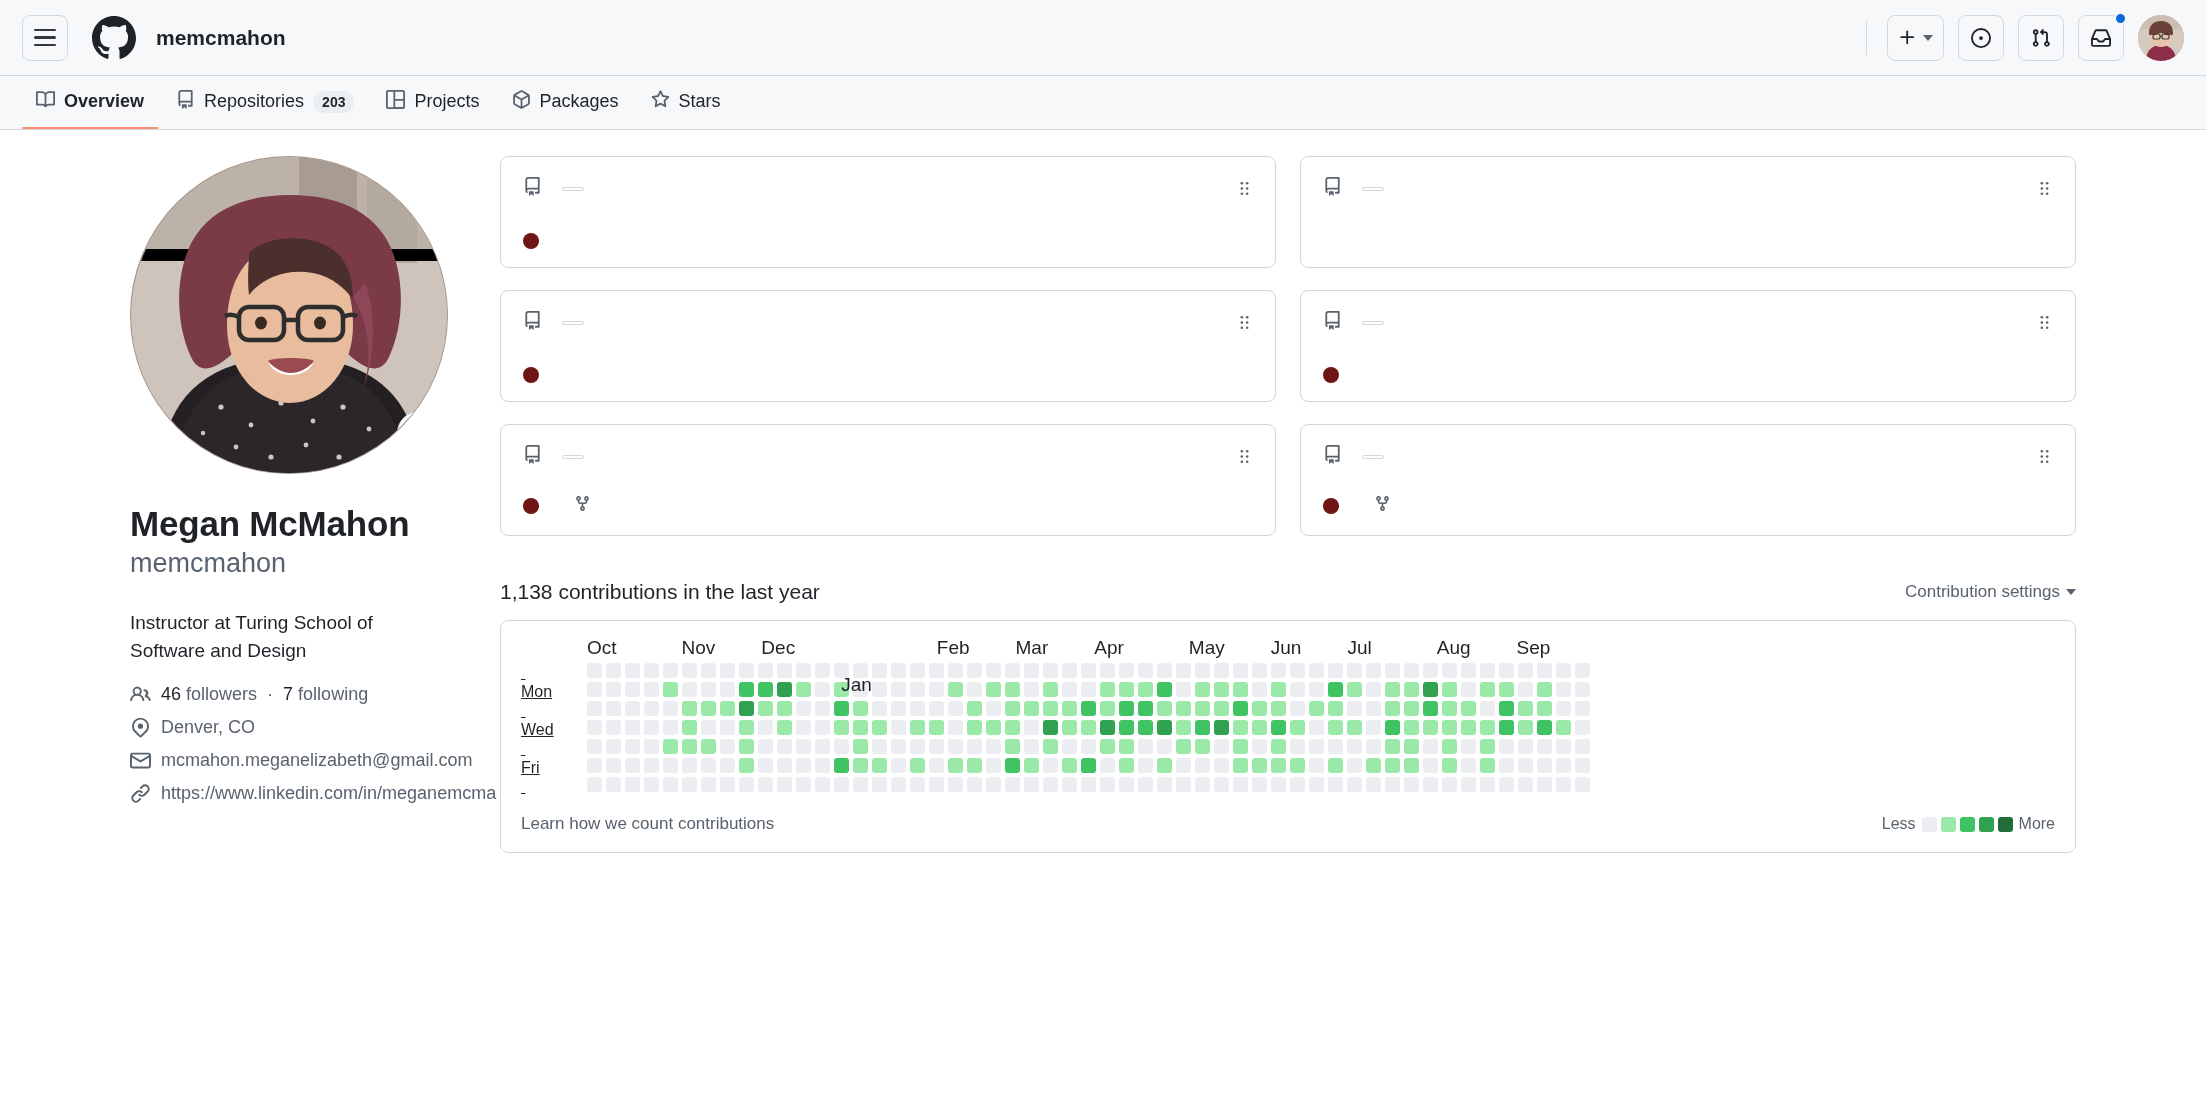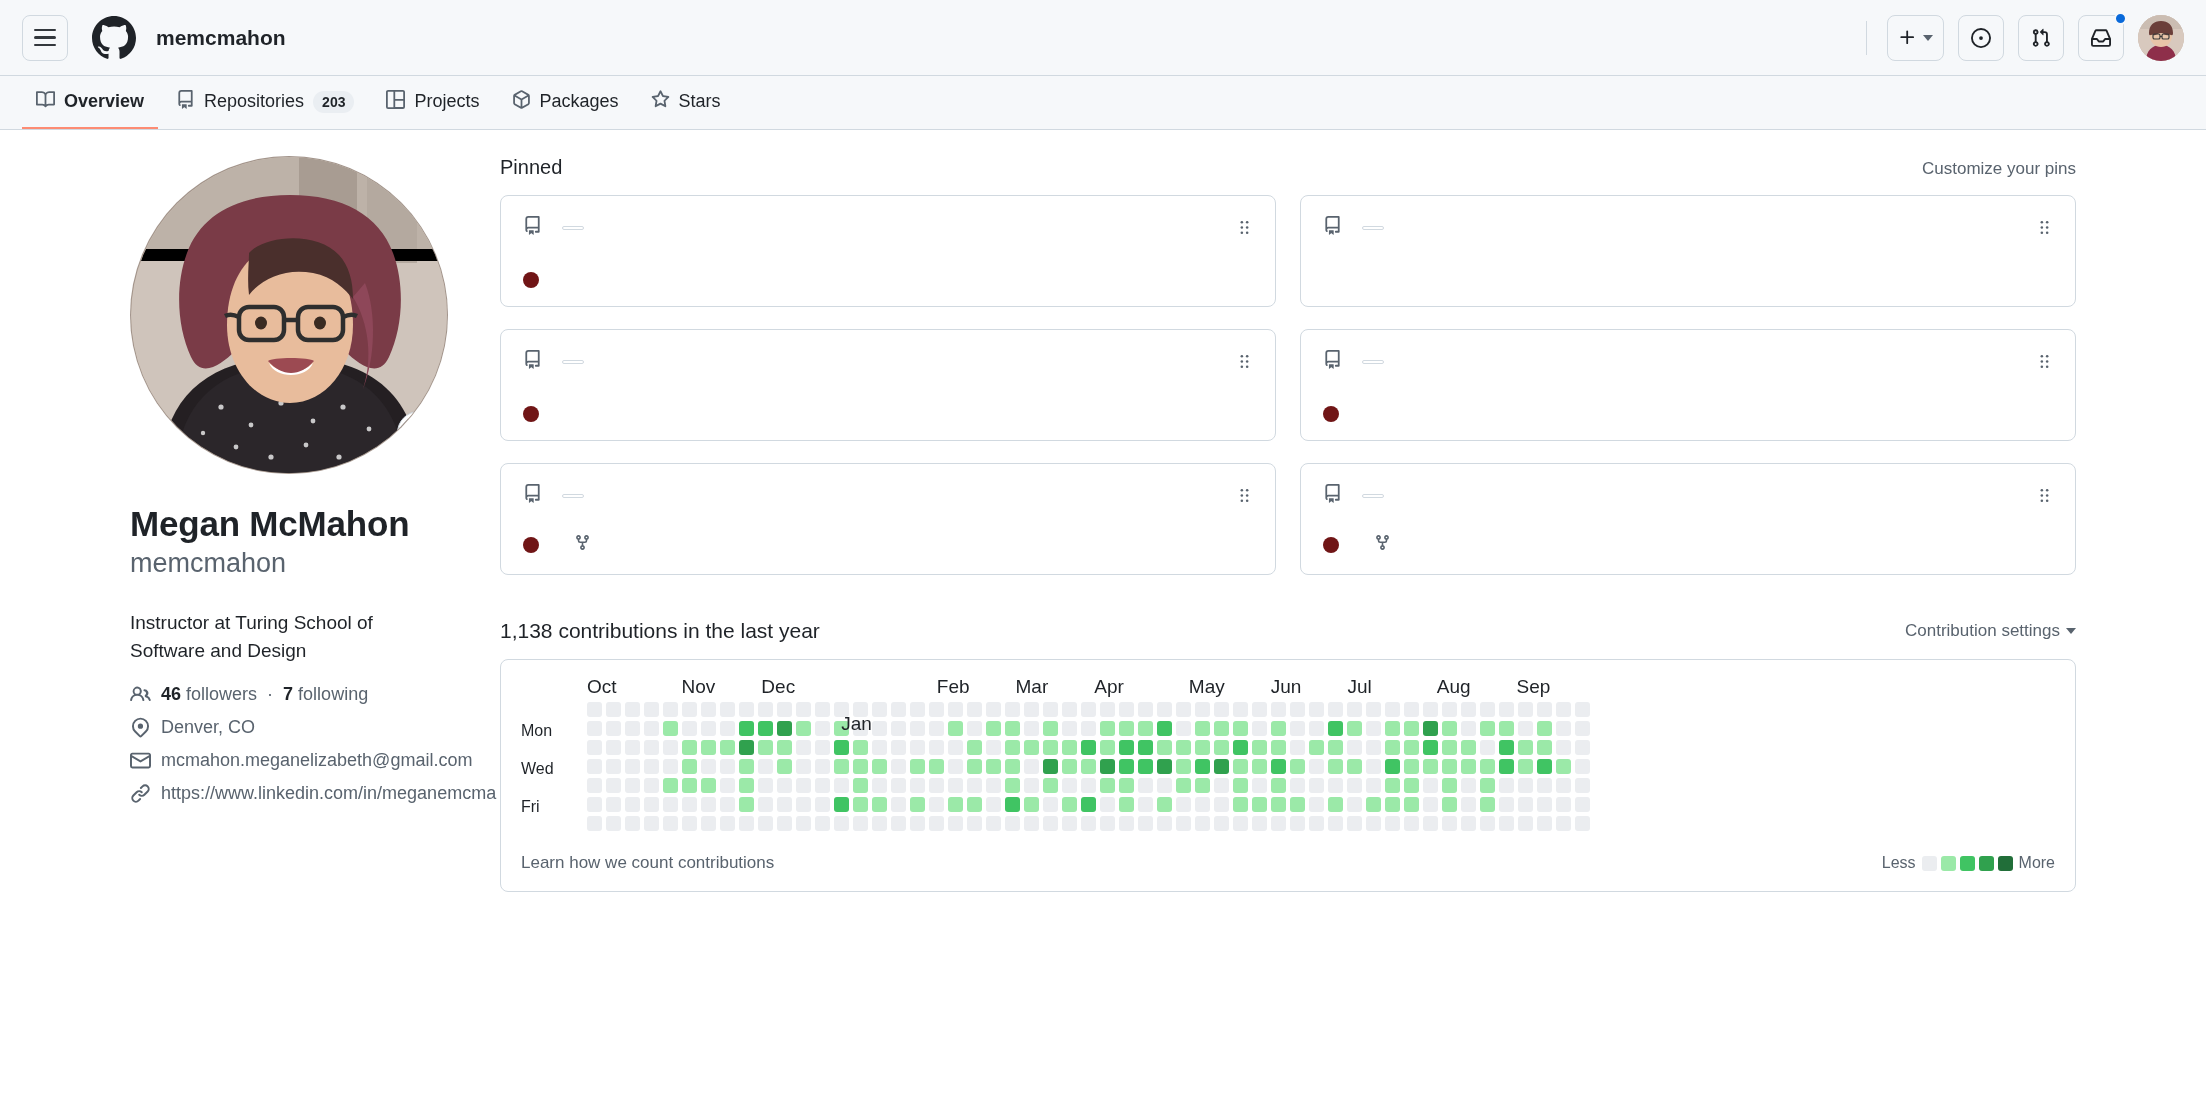--- a/index.html
+++ b/index.html
@@ -121,21 +121,21 @@
     border: 1px solid #d1d9e0; border-radius: 8px;
     background: #f6f8fa; color: #1f2328;
     font-size: 18px; font-family: inherit;
     cursor: pointer;
   }
   .meta-row {
     display: flex; align-items: center; gap: 10px;
     font-size: 18px; color: #59636e;
     margin-top: 18px;
   }
-  .meta-row .strong { color: #1f2328; font-weight: 700; }
+  .meta-row .strong { color: #1f2328; font-weight: 400; }
   .meta-row.tight { margin-top: 12px; }
   .meta-icon { width: 21px; height: 21px; flex-shrink: 0; color: #59636e; display:flex; }
 
   
   .main { flex: 1; padding-top: 26px; padding-left: 58px; padding-right: 108px; }
   .section-head {
     display: flex; align-items: baseline; justify-content: space-between;
     margin-bottom: 16px;
   }
   .section-title { font-size: 20px; color: #1f2328; }
@@ -175,21 +175,21 @@
   .contrib-title { font-size: 21px; color: #1f2328; font-weight: 400; }
   .contrib-settings { font-size: 17px; color: #59636e; cursor: pointer; display:flex; align-items:center; gap:6px;}
   .caret { width: 0; height: 0; border-left: 5px solid transparent; border-right: 5px solid transparent; border-top: 6px solid #59636e; }
 
   .contrib-card {
     border: 1px solid #d1d9e0; border-radius: 8px;
     background: #ffffff; padding: 16px 20px 18px 20px;
   }
   .months-row { display: flex; margin-left: 66px; height: 26px; }
   .month-lbl { font-size: 19px; color: #1f2328; position: relative; }
-  .graph-body { display: flex; }
+  .graph-body { display: flex; text-decoration: underline; }
   .day-col {
     width: 66px; flex-shrink: 0;
     display: flex; flex-direction: column;
     padding-top: 0px;
   }
   .day-lbl { font-size: 16px; color: #1f2328; height: 19px; line-height: 15px; display:flex; align-items:center;}
   .day-lbl.blank { color: transparent; }
   .weeks { display: flex; gap: 4px; }
   .week { display: flex; flex-direction: column; gap: 4px; }
   .cell { width: 15px; height: 15px; border-radius: 3px; }
@@ -468,24 +468,20 @@
           .018 1.042l-1.25 1.25a3.5 3.5 0 1 1-4.95-4.95l2.5-2.5a3.5 3.5 0 0 1 4.95 0 .751.751
           0 0 1-.018 1.042.751.751 0 0 1-1.042.018 1.998 1.998 0 0 0-2.83 0l-2.5 2.5a1.998 1.998 0 0 0 0 2.83Z"></path>
         </svg>
       </span>
       <a>https://www.linkedin.com/in/meganemcma</a>
     </div>
   </div>
 
   <div class="main">
 
-    <div class="section-head">
-      <div class="section-title">Pinned</div>
-      <a class="link-muted">Customize your pins</a>
-    </div>
 
     <div class="pins-grid">
         <div class="pin-card">
           <div class="pin-top">
       <span><svg viewBox="0 0 16 16" width="19" height="19" fill="#59636e" aria-hidden="true">
                 <path d="M2 2.5A2.5 2.5 0 0 1 4.5 0h8.75a.75.75 0 0 1 .75.75v12.5a.75.75 0 0 1-.75.75h-2.5a.75.75 0 0 1 0-1.5h1.75v-2h-8a1 1 0 0 0-.714 1.7.75.75 0 1 1-1.072 1.05A2.495 2.495 0 0 1 2 11.5Zm10.5-1h-8a1 1 0 0 0-1 1v6.708A2.486 2.486 0 0 1 4.5 9h8ZM5 12.25a.25.25 0 0 1 .25-.25h3.5a.25.25 0 0 1 .25.25v3.25a.25.25 0 0 1-.4.2l-1.45-1.087a.249.249 0 0 0-.3 0L5.4 15.7a.25.25 0 0 1-.4-.2Z"></path>
               </svg></span>
       <a class="pin-name"></a>
       <span class="pin-badge"></span>
       <span class="pin-drag">

